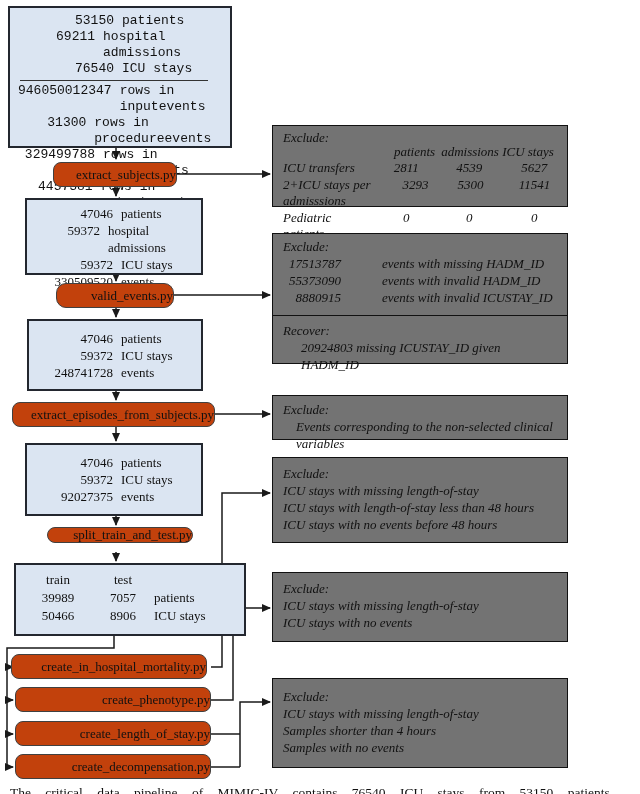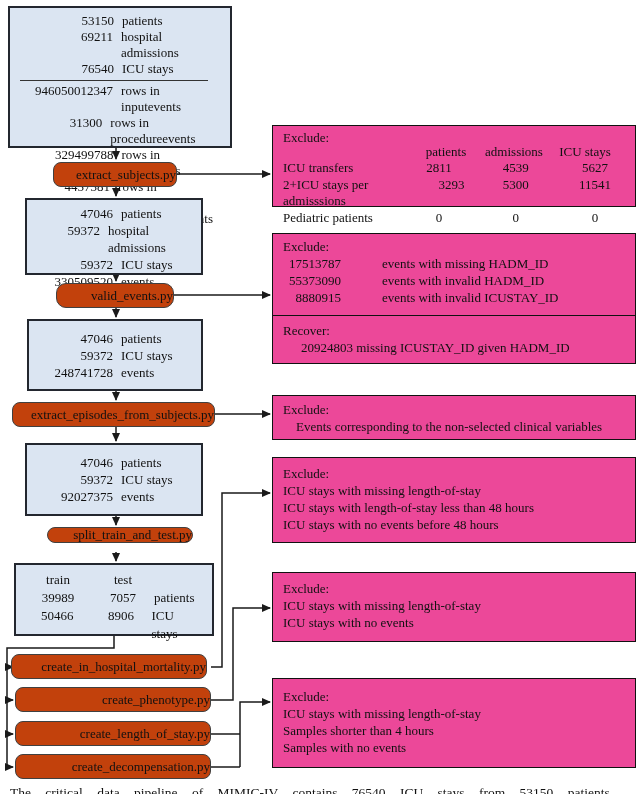--- a/index.html
+++ b/index.html
@@ -4,22 +4,22 @@
 <style>
   html,body{margin:0;padding:0;}
   body{
     width:640px;height:794px;position:relative;overflow:hidden;background:#ffffff;
     font-family:"Liberation Serif","DejaVu Serif",serif;color:#111;
   }
   *{box-sizing:border-box;}
   .bluebox{position:absolute;background:#dbe5f2;border:2px solid #23272f;font-size:13px;}
   .pybox{position:absolute;background:#c2410c;border:1.5px solid #404040;border-radius:8px;
          display:flex;align-items:center;justify-content:flex-end;font-size:13px;}
-  .gbox{position:absolute;left:272px;width:364px;background:#ec4899;border:1.6px solid #111;
-        font-size:13px;padding:4px 10px;}
+  .gbox{position:absolute;left:272px;width:296px;background:#737373;border:1.6px solid #111;
+        font-size:13px;padding:4px 10px;font-style:italic;}
   .srow{display:flex;line-height:16px;}
   .srow17{display:flex;line-height:17px;}
   .num1{width:96px;text-align:right;}
   .lbl1{margin-left:8px;}
   .num2{width:78px;text-align:right;}
   .divider{border-top:1.3px solid #333;margin:3px 14px 2px 2px;}
   .gtitle{line-height:17px;}
   .gline{line-height:17px;}
   .g1-titlerow{display:flex;align-items:flex-end;height:30px;}
   .g1-label{width:130px;align-self:flex-start;}
@@ -67,21 +67,21 @@
     <path d="M211,767 H240"></path>
     <path d="M240,767 V702 H270" marker-end="url(#ah)"></path>
     <path d="M114,636 V648 H7 V767"></path>
     <path d="M7,667 H13" marker-end="url(#ah)"></path>
     <path d="M7,700 H13" marker-end="url(#ah)"></path>
     <path d="M7,734 H13" marker-end="url(#ah)"></path>
     <path d="M7,767 H13" marker-end="url(#ah)"></path>
   </g>
 </svg>
 
-<div class="bluebox" style="left:8px;top:6px;width:224px;height:142px;padding:5px 8px 0 8px;">
+<div class="bluebox" style="left:8px;top:6px;width:224px;height:142px;padding:5px 8px 0 8px;font-family:Liberation Mono, monospace;">
   <div class="srow">
       <span class="num1">53150</span>
       <span class="lbl1">patients</span>
     </div>
   <div class="srow">
       <span class="num1">69211</span>
       <span class="lbl1">hospital admissions</span>
     </div>
   <div class="srow">
       <span class="num1">76540</span>
@@ -168,21 +168,21 @@
   <div class="srow17">
       <span class="num2">92027375</span>
       <span class="lbl1">events</span>
     </div>
 </div>
 
 <div class="pybox" style="left:47px;top:527px;width:146px;height:16px;">
   <span>split_train_and_test.py</span>
 </div>
 
-<div class="bluebox" style="left:14px;top:563px;width:200px;height:73px;padding:6px 10px 0 10px;">
+<div class="bluebox" style="left:14px;top:563px;width:232px;height:73px;padding:6px 10px 0 10px;">
   <div class="split-row">
     <span class="sc1">train</span>
     <span class="sc2">test</span>
     <span class="sc3"></span>
   </div>
   <div class="split-row">
     <span class="sc1">39989</span>
     <span class="sc2">7057</span>
     <span class="sc3">patients</span>
   </div>

